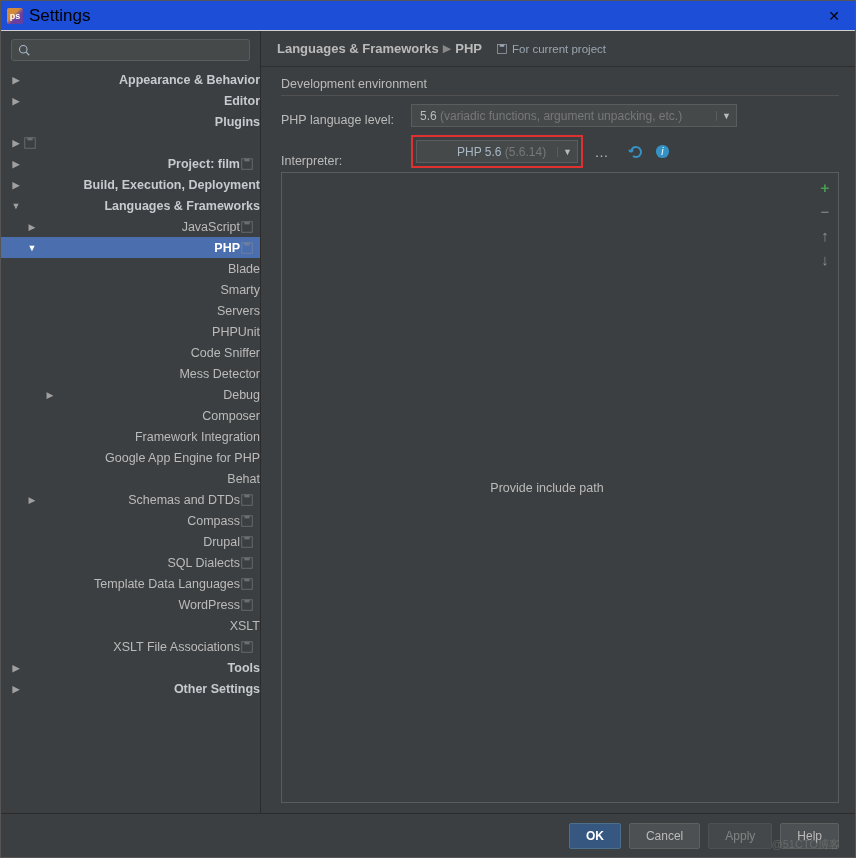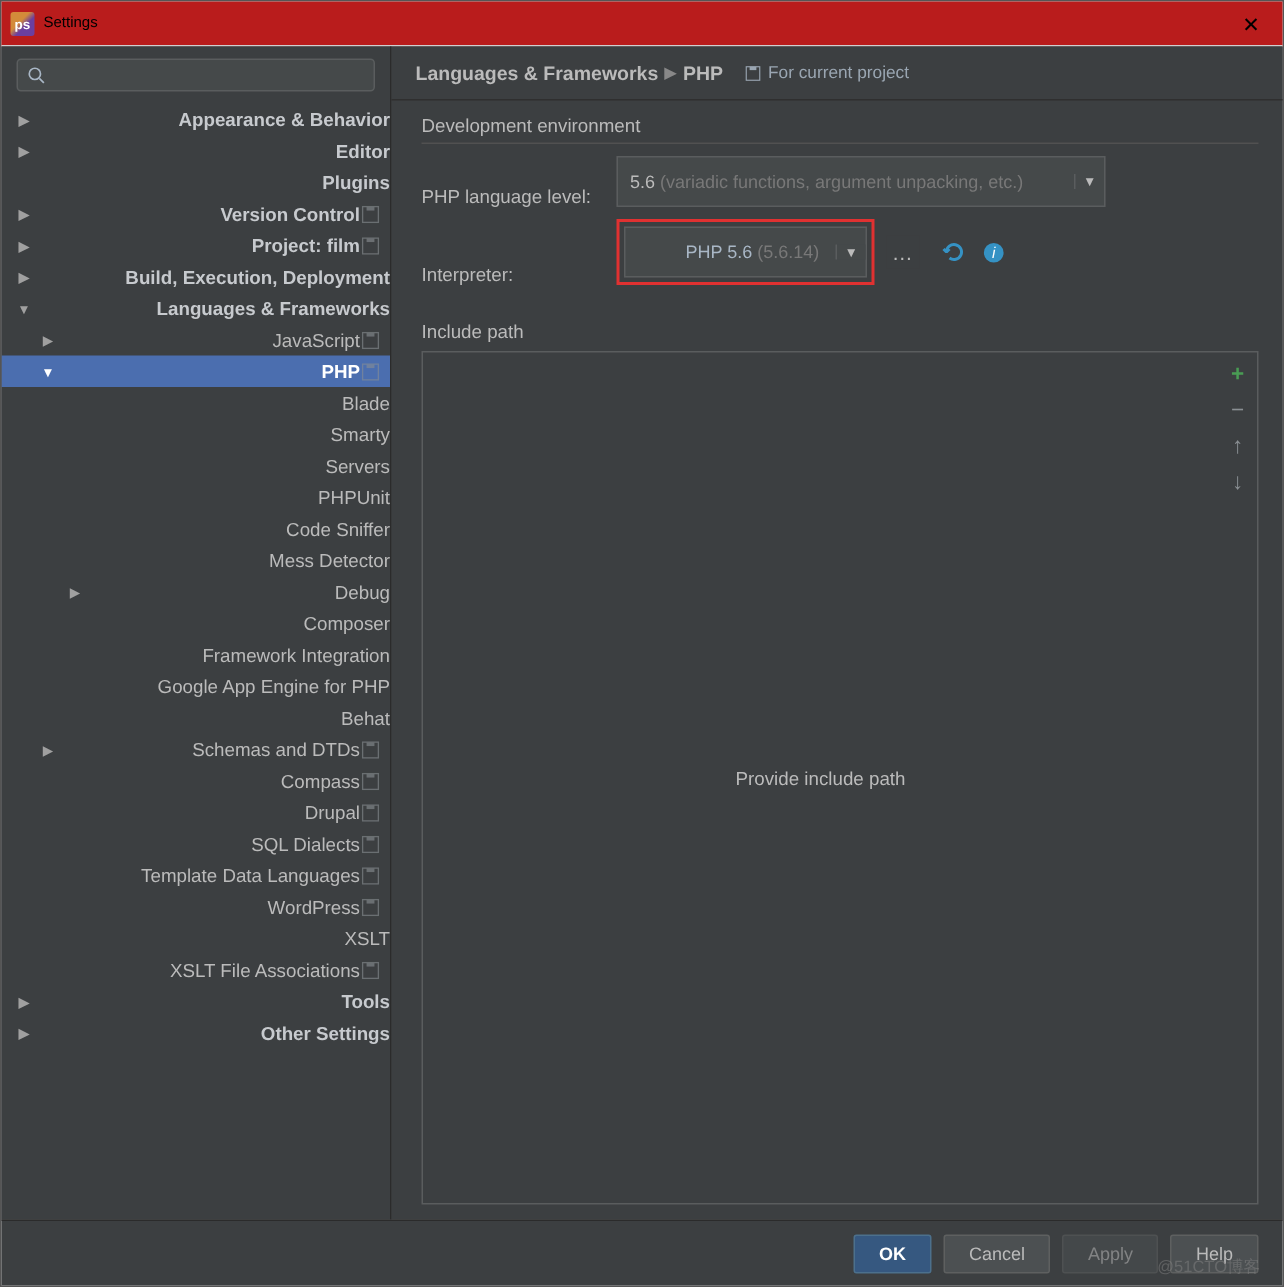--- a/index.html
+++ b/index.html
@@ -1,20 +1,20 @@
 <!DOCTYPE html>
 <html><head>
 <meta charset="utf-8">
 <style>
 * { margin:0; padding:0; box-sizing:border-box; font-family:"Segoe UI",Arial,sans-serif; }
 body { width:856px; height:858px; background:#fff; overflow:hidden; }
 .window { width:856px; height:858px; border:1px solid #555; display:flex; flex-direction:column; }
-.titlebar { height:30px; background:#b91c1c; display:flex; align-items:center; padding:0 6px; border-bottom:1px solid #d0d0d0; }
+.titlebar { height:30px; background:#1d4ed8; display:flex; align-items:center; padding:0 6px; border-bottom:1px solid #d0d0d0; }
 .titlebar .app-icon { width:16px; height:16px; margin-right:6px; background:linear-gradient(135deg,#d38b3a 40%,#6b3fa0 60%); border-radius:2px; font-size:9px; color:#fff; text-align:center; line-height:16px; font-weight:bold; }
-.titlebar .title { font-size:10px; color:#000; flex:1; }
+.titlebar .title { font-size:17px; color:#000; flex:1; }
 .titlebar .close { width:30px; text-align:center; font-size:14px; cursor:pointer; }
 .content-area { flex:1; background:#3c3f41; display:flex; }
 .sidebar { width:260px; background:#3c3f41; border-right:1px solid #2b2b2b; display:flex; flex-direction:column; }
 .search-row { padding:8px 10px; }
 .search-wrap { background:#45494a; border:1px solid #5a5d5e; border-radius:3px; height:22px; display:flex; align-items:center; padding:0 6px; }
 .search-wrap svg { width:12px; height:12px; fill:none; stroke:#a9b7c6; stroke-width:1.5; }
 .tree { flex:1; overflow:auto; font-size:12.5px; color:#bbbbbb; }
 .tree-row { display:flex; align-items:center; height:21px; padding-left:8px; cursor:pointer; white-space:nowrap; }
 .tree-row.bold { font-weight:600; color:#c7cace; }
 .tree-row.selected { background:#4b6eaf !important; color:#fff; font-weight:600; }
@@ -29,21 +29,21 @@
 .breadcrumb { height:36px; display:flex; align-items:center; padding:0 16px; color:#bbbbbb; border-bottom:1px solid #2f2f2f; }
 .breadcrumb .bc { font-weight:600; font-size:13px; }
 .breadcrumb .sep { margin:0 4px; font-size:11px; color:#888; }
 .breadcrumb .proj { margin-left:14px; font-size:11.5px; color:#9aa6b2; display:flex; align-items:center; }
 .breadcrumb .proj svg { margin-right:4px; }
 .section-label { color:#bbbbbb; font-size:12.5px; padding:10px 16px 4px 20px; }
 .section-rule { border-bottom:1px solid #515151; margin-left:20px; margin-right:16px; }
 .form-row { display:flex; align-items:flex-end; padding:8px 16px 4px 20px; }
 .form-row.tight { padding-top:4px; padding-bottom:4px; }
 .form-label { width:130px; color:#bbbbbb; font-size:12.5px; text-align:left; padding-right:8px; }
-.select-like { background:#45494a; border:1px solid #5a5d5e; height:34px; display:flex; align-items:center; color:#bbbbbb; font-size:12px; }
+.select-like { background:#45494a; border:1px solid #5a5d5e; height:23px; display:flex; align-items:center; color:#bbbbbb; font-size:12px; }
 .select-like .text-part { padding:0 8px; flex:1; white-space:nowrap; overflow:hidden; }
 .select-like .text-part .hint { color:#787878; }
 .select-like .caret-box { width:20px; border-left:1px solid #5a5d5e; text-align:center; font-size:9px; color:#bbbbbb; }
 .lang-select { width:326px; }
 .interp-area { display:flex; align-items:center; }
 .red-box { border:2.5px solid #e03131; padding:3px; margin-right:8px; }
 .interp-select { width:162px;padding-left:32px; }
 .interp-select .text-part { color:#a9b7c6; }
 .interp-select .caret-box { background:#45494a; }
 .dots-btn { width:22px; height:22px; background:#3c3f41; border:none; color:#bbbbbb; font-size:14px; letter-spacing:1px; cursor:pointer; margin-right:10px; }
@@ -89,21 +89,20 @@
           <div class="tree-row bold">
             <span class="arrow">▶</span>
             <span class="label">Editor</span>
           </div>
           <div class="tree-row bold">
             <span class="arrow"></span>
             <span class="label">Plugins</span>
           </div>
           <div class="tree-row bold">
             <span class="arrow">▶</span>
-            <span class="label">Version Control</span>
             <svg class="badge badge-icon" viewBox="0 0 16 16">
               <rect x="2" y="2" width="12" height="12" fill="none" stroke="#8a8f93" stroke-width="1"></rect>
               <rect x="5" y="2" width="6" height="3" fill="#8a8f93"></rect>
             </svg>
           </div>
           <div class="tree-row bold">
             <span class="arrow">▶</span>
             <span class="label">Project: film</span>
             <svg class="badge badge-icon" viewBox="0 0 16 16">
               <rect x="2" y="2" width="12" height="12" fill="none" stroke="#8a8f93" stroke-width="1"></rect>
@@ -291,21 +290,20 @@
           </span>
           <span class="icon-btn">
             <svg width="15" height="15" viewBox="0 0 16 16">
                 <circle cx="8" cy="8" r="7" fill="#3592c4"></circle>
                 <text x="8" y="12" text-anchor="middle" font-size="11" fill="#fff" font-family="serif" font-style="italic">i</text>
               </svg>
           </span>
         </div>
       </div>
 
-      <div class="include-path-label">Include path</div>
       <div class="include-box">
         <div class="include-inner">Provide include path</div>
         <div class="include-tools">
           <div class="tool add">+</div>
           <div class="tool">−</div>
           <div class="tool">↑</div>
           <div class="tool">↓</div>
         </div>
       </div>
     </div>

